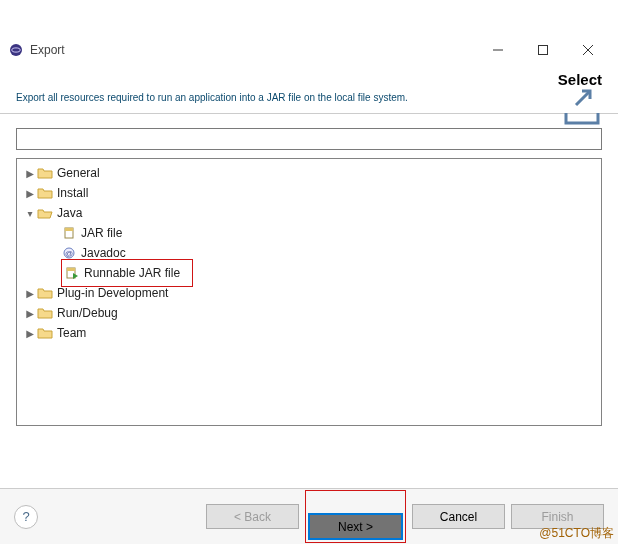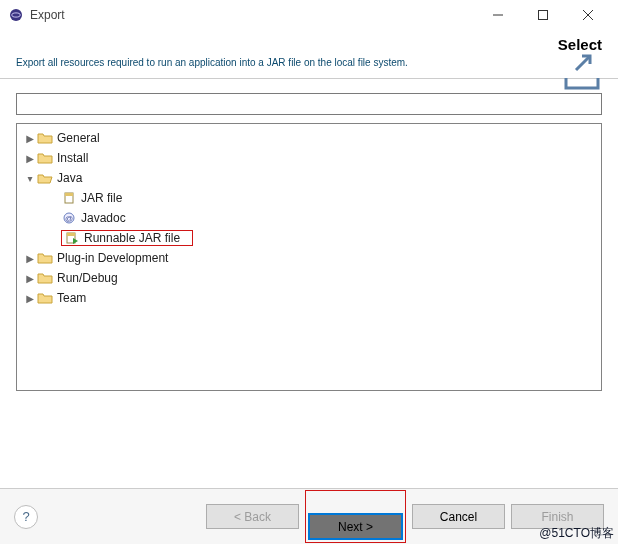--- a/index.html
+++ b/index.html
@@ -13,20 +13,21 @@
     height: 544px;
     overflow: hidden;
     position: relative;
   }
   .titlebar {
     height: 30px;
     display: flex;
     align-items: center;
     padding: 12px 8px;
     background: #fff;
+    margin-top: 35px;
   }
   .titlebar-icon {
     width: 16px; height: 16px;
     margin-right: 6px;
     display: flex; align-items: center; justify-content: center;
   }
   .titlebar-title { flex: 0 0 auto; color: #444; }
   .titlebar-spacer { flex: 1; }
   .win-btn {
     width: 45px; height: 28px;
@@ -95,21 +96,21 @@
     margin-right: 4px;
     display: inline-flex; align-items: center; justify-content: center;
     flex-shrink: 0;
   }
   .node-label { color: #222; }
   .selected-box {
     border: 1px solid #d01515;
     padding: 0 12px 1px 2px;
     display: inline-flex;
     align-items: center;
-    height: 16px;
+    height: 28px;
   }
   .footer {
     position: absolute;
     left: 0; right: 0; bottom: 0;
     border-top: 1px solid #ccc;
     background: #f6f6f6;
     height: 56px;
     display: flex;
     align-items: center;
     padding: 0 14px;
@@ -145,21 +146,21 @@
   .next-wrap {
     border: 1px solid #d01515;
     padding: 3px;
     margin-left: 6px;
   }
   .next-wrap .btn { margin-left: 0; }
   .underline-first::first-letter { text-decoration: underline; }
   .watermark {
     position: absolute;
     right: 4px; bottom: 2px;
-    color: #0f172a;
+    color: #a16207;
     font-size: 12px;
   }
 </style>
 </head>
 <body>
 
 <div class="titlebar">
   <span class="titlebar-icon">
     <svg width="14" height="14" viewBox="0 0 14 14">
         <circle cx="7" cy="7" r="6" fill="#3b3481"></circle>

